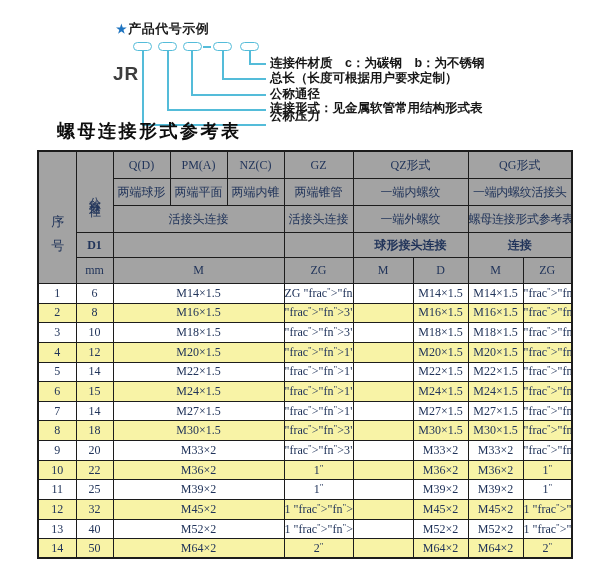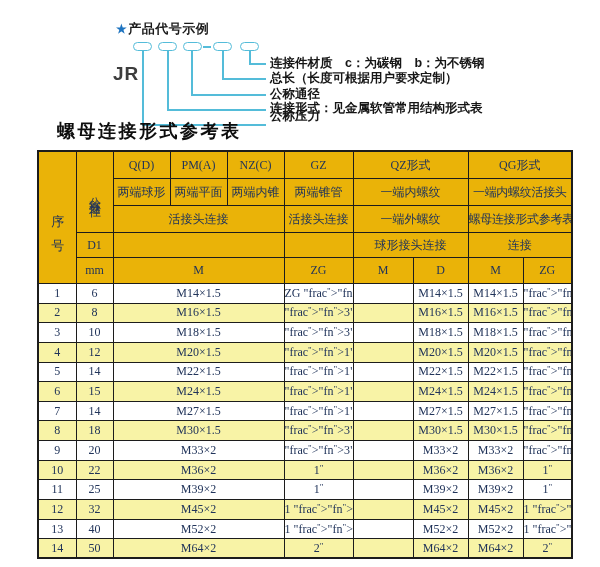--- a/index.html
+++ b/index.html
@@ -25,23 +25,23 @@
                color:#0d0d0d; font-family:"DejaVu Serif", serif; letter-spacing:2.5px;
                white-space:nowrap;padding-left:20px; }
 
   
   table.ref { position:absolute; left:37px; top:150px; width:534px; border-collapse:collapse;
               table-layout:fixed; font-family:"Liberation Serif", serif;
               border:2px solid #1c1c1c; }
   table.ref td { border:1px solid #1c1c1c; text-align:center; vertical-align:middle;
                  padding:0; font-size:12px; color:#21345a; overflow:hidden;
                  white-space:nowrap; }
-  thead td { background:#eab308; color:#10243e; }
+  thead td { background:#a3a3a3; color:#10243e; }
   tr.hr1 td, tr.hr2 td, tr.hr3 td { height:26px; }
-  tr.hr4 td { height:24px; }
+  tr.hr4 td { height:24px;font-weight:bold; }
   tr.hr5 td { height:25px; }
   tbody tr { height:19.65px; }
   tbody tr.yellow td { background:#f8f3a6; }
   td.sm { font-size:11px; letter-spacing:-0.3px; }
 
   .vt { writing-mode:vertical-lr; text-orientation:upright; display:inline-block; }
   .vt-seq { letter-spacing:26px; margin-bottom:-26px; font-size:13px; }
   .vt-dn  { letter-spacing:3px;  margin-bottom:-3px;  font-size:12px; }
   .inch { font-size:9px; vertical-align:3px; }
 </style>

